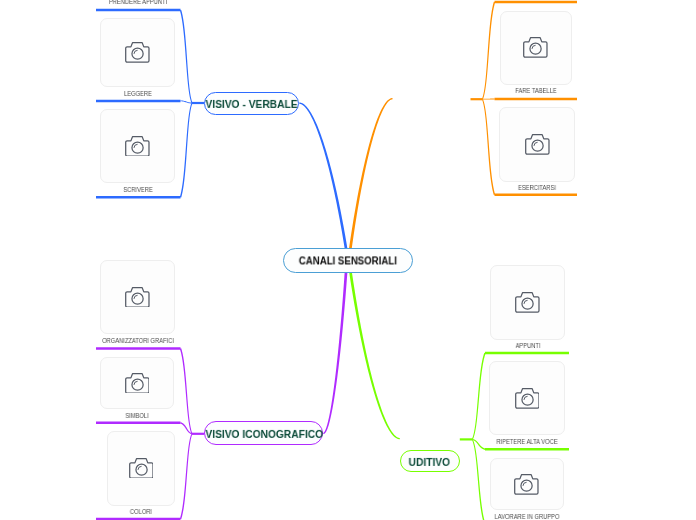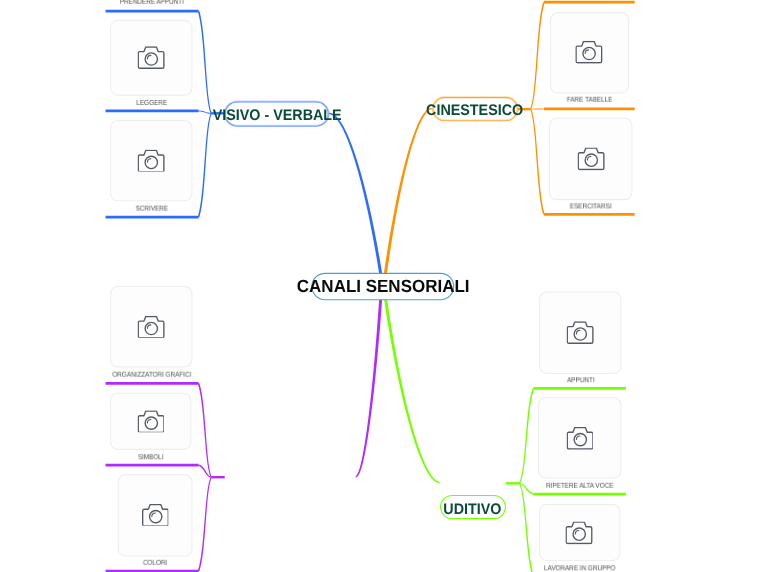--- a/index.html
+++ b/index.html
@@ -16,23 +16,23 @@
   .imgcard svg{display:block;}
 
   .leaflabel{position:absolute;text-align:center;color:#4b4b4b;
              font-size:6.6px;letter-spacing:0;white-space:nowrap;line-height:8px;
              font-family:"Liberation Sans", sans-serif;
              transform:scaleX(0.873);transform-origin:center center;will-change:transform;}
 
   .node{position:absolute;box-sizing:border-box;background:#fdfefe;
         display:flex;align-items:center;justify-content:center;
         font-weight:bold;color:#0b4a38;white-space:nowrap;}
-  .node.branch{border-width:1.5px;border-style:solid;font-size:14px;letter-spacing:0;}
+  .node.branch{border-width:1.5px;border-style:solid;font-size:11px;letter-spacing:0;}
   .node.branch span{display:inline-block;transform:scaleX(0.93) translateY(0.9px);will-change:transform;}
-  .node.central{border:1.5px solid #4b9fd5;color:#0a0a0a;font-size:16px;letter-spacing:0;text-align:center;}
+  .node.central{border:1.5px solid #4b9fd5;color:#0a0a0a;font-size:10px;letter-spacing:0;text-align:center;}
   .node.central span{display:inline-block;transform:scaleX(0.965) translateY(0.4px);will-change:transform;}
 </style>
 </head>
 <body>
 
 <div id="stage">
   <svg id="links" viewBox="0 0 696 520">
       <path d="M 204.3 101.9 L 192 101.9 L 192 104.1 L 204.3 104.1 Z" fill="#2d6bff"></path>
       <path d="M 192.46 102.80 L 192.19 102.11 L 191.93 101.35 L 191.67 100.51 L 191.43 99.59 L 191.19 98.61 L 190.96 97.57 L 190.74 96.46 L 190.53 95.29 L 190.32 94.06 L 190.12 92.78 L 189.93 91.44 L 189.74 90.06 L 189.56 88.62 L 189.39 87.14 L 189.22 85.61 L 189.06 84.05 L 188.90 82.44 L 188.74 80.80 L 188.59 79.13 L 188.44 77.42 L 188.30 75.68 L 188.15 73.92 L 188.02 72.13 L 187.88 70.32 L 187.74 68.49 L 187.61 66.64 L 187.47 64.78 L 187.34 62.90 L 187.21 61.01 L 187.08 59.12 L 186.94 57.22 L 186.81 55.31 L 186.67 53.41 L 186.54 51.50 L 186.40 49.60 L 186.26 47.70 L 186.11 45.81 L 185.97 43.94 L 185.82 42.07 L 185.66 40.22 L 185.50 38.39 L 185.34 36.57 L 185.17 34.78 L 185.00 33.01 L 184.82 31.27 L 184.64 29.56 L 184.45 27.88 L 184.25 26.23 L 184.04 24.62 L 183.83 23.05 L 183.61 21.51 L 183.38 20.02 L 183.14 18.57 L 182.89 17.18 L 182.64 15.83 L 182.37 14.53 L 182.09 13.28 L 181.80 12.09 L 181.50 10.96 L 181.19 9.89 L 179.81 10.31 L 180.12 11.35 L 180.42 12.45 L 180.70 13.61 L 180.98 14.83 L 181.25 16.10 L 181.51 17.43 L 181.76 18.81 L 182.01 20.24 L 182.24 21.72 L 182.47 23.24 L 182.69 24.80 L 182.90 26.40 L 183.10 28.04 L 183.30 29.71 L 183.49 31.42 L 183.68 33.15 L 183.86 34.91 L 184.03 36.70 L 184.20 38.50 L 184.37 40.33 L 184.53 42.18 L 184.69 44.04 L 184.84 45.91 L 184.99 47.80 L 185.14 49.69 L 185.29 51.59 L 185.43 53.50 L 185.57 55.40 L 185.71 57.31 L 185.85 59.21 L 185.99 61.10 L 186.13 62.99 L 186.28 64.87 L 186.42 66.73 L 186.56 68.58 L 186.70 70.41 L 186.85 72.22 L 186.99 74.01 L 187.14 75.78 L 187.30 77.52 L 187.45 79.23 L 187.61 80.91 L 187.77 82.56 L 187.94 84.16 L 188.11 85.74 L 188.29 87.27 L 188.47 88.76 L 188.66 90.20 L 188.86 91.60 L 189.06 92.94 L 189.27 94.24 L 189.48 95.48 L 189.71 96.66 L 189.94 97.79 L 190.18 98.85 L 190.43 99.85 L 190.69 100.79 L 190.96 101.66 L 191.25 102.46 L 191.54 103.20 Z" fill="#2d6bff"></path>
       <path d="M 96 8.85 L 180.5 8.85 L 180.5 11.35 L 96 11.35 Z" fill="#2d6bff"></path>
@@ -144,22 +144,22 @@
       <svg viewBox="-0.7 -0.7 24.7 20.8" width="24.7" height="20.8" fill="none" stroke="#555b66" stroke-width="1.25" stroke-linecap="round" stroke-linejoin="round">
         <path d="M1.4 4.2 H5.2 L6.8 0 H16.5 L18.1 4.2 H21.9 A1.4 1.4 0 0 1 23.3 5.6 V18.0 A1.4 1.4 0 0 1 21.9 19.4 H1.4 A1.4 1.4 0 0 1 0 18.0 V5.6 A1.4 1.4 0 0 1 1.4 4.2 Z"></path>
         <circle cx="11.85" cy="10.95" r="5.6"></circle>
         <path d="M8.3 10.8 A3.3 3.3 0 0 1 11.5 7.6" stroke-width="1.0"></path>
       </svg>
     </div>
     <div class="leaflabel" style="left: 426.6px; width: 200px; top: 513px;">LAVORARE IN GRUPPO</div>
     <div class="node branch" style="left: 204.3px; top: 91.7px; width: 95px; height: 23px; border-radius: 11.5px; border-color: rgb(45, 107, 255);">
       <span>VISIVO - VERBALE</span>
     </div>
-    <div class="node branch" style="left: 392.5px; top: 87.7px; width: 78px; height: 22px; border-radius: 11px; border-color: rgb(255, 144, 0);">
-      <span>CINESTESICO</span>
+    <div class="node branch" style="left: 204.3px; top: 421.4px; width: 119px; height: 24px; border-radius: 12px; border-color: rgb(176, 43, 255);">
+      <span>VISIVO ICONOGRAFICO</span>
     </div>
     <div class="node branch" style="left: 399.8px; top: 450px; width: 60px; height: 22px; border-radius: 11px; border-color: rgb(119, 255, 0);">
       <span>UDITIVO</span>
     </div>
     <div class="node central" style="left: 283px; top: 248px; width: 130px; height: 25px; border-radius: 12.5px;">
       <span>CANALI SENSORIALI</span>
     </div>
   </div>
 
 </body></html>

